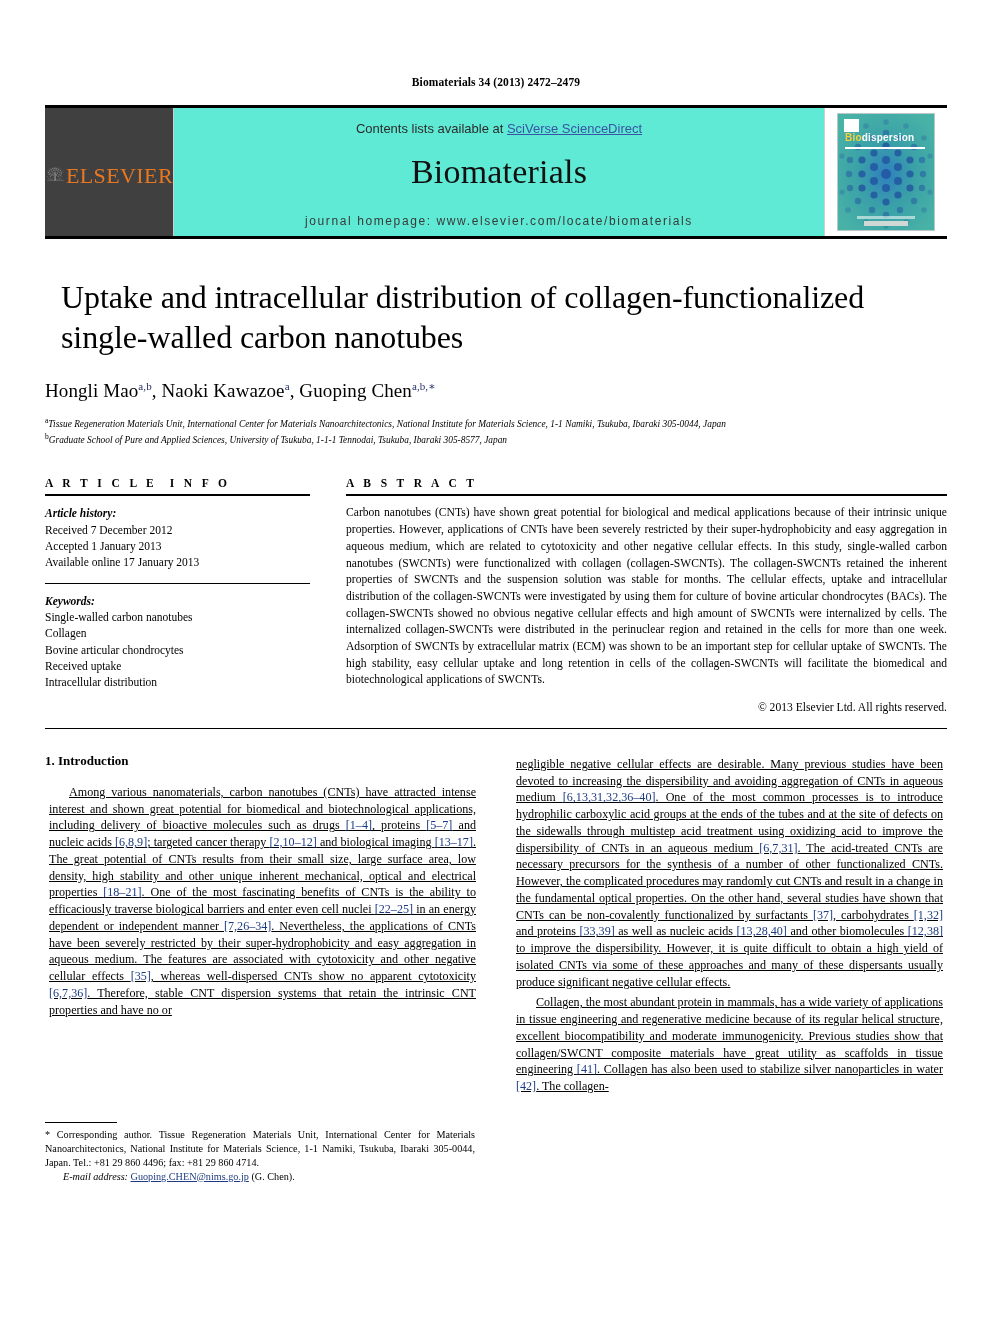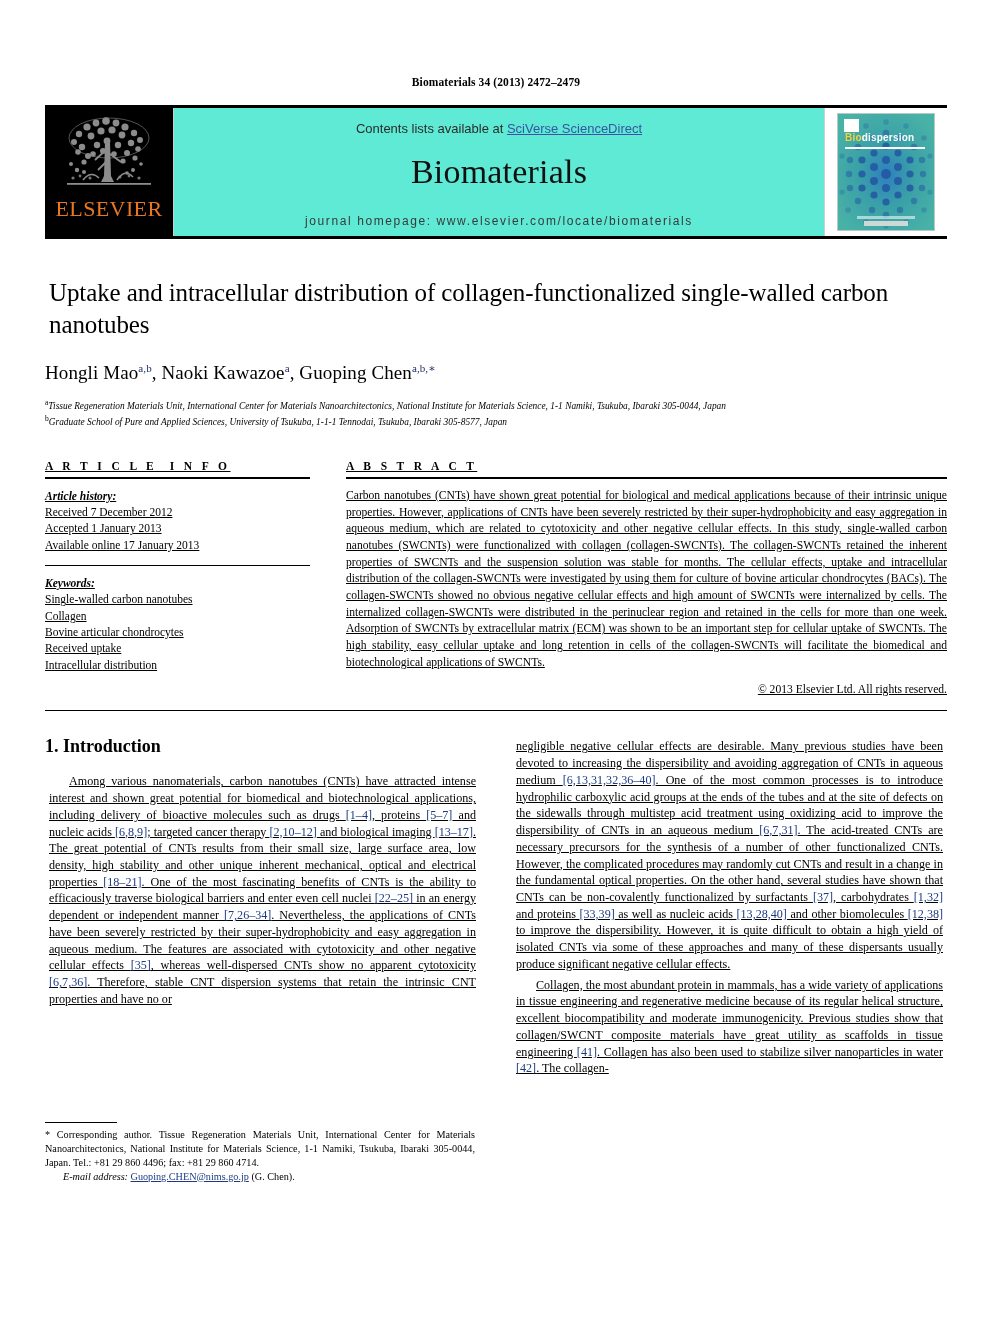--- a/index.html
+++ b/index.html
@@ -40,24 +40,24 @@
     height: 128px;
     display: flex;
     align-items: stretch;
     position: relative;
   }
   .elsevier-logo {
     width: 128px;
     flex: 0 0 128px;
     padding-top: 6px;
     display: flex;
-    flex-direction: column;
+    flex-direction: row;
     align-items: center;
     justify-content: flex-start;
-    background: #000000;
+    background: #404040;
   }
   .elsevier-tree {
     width: 104px;
     height: 82px;
   }
   .elsevier-word {
     font-family: "Liberation Serif", serif;
     color: #E87722;
     font-size: 22px;
     letter-spacing: 0.4px;
@@ -169,24 +169,24 @@
     width: 58px;
     height: 3px;
     background: rgba(255,255,255,0.55);
     z-index: 4;
   }
 
   
   .title-block { margin-top: 38px; }
   .article-title {
     font-family: "Liberation Serif", serif;
-    font-size: 25px;
+    font-size: 32px;
     line-height: 1.26;
     font-weight: normal;
-    margin: 4px;
+    margin: 16px;
     letter-spacing: -0.1px;
   }
   .authors {
     font-size: 19px;
     margin-top: 22px;
     letter-spacing: 0.1px;
   }
   .authors sup {
     font-size: 11px;
     color: #24306b;
@@ -202,21 +202,20 @@
     font-style: normal;
     font-size: 7.5px;
     vertical-align: super;
   }
 
   
   .info-abstract {
     margin-top: 30px;
     display: flex;
     gap: 36px;
-    text-decoration: underline;
   }
   .col-info { flex: 0 0 265px; }
   .col-abstract { flex: 1 1 auto; }
   .section-head {
     font-family: "Liberation Serif", serif;
     font-weight: bold;
     font-size: 11.5px;
     letter-spacing: 3.4px;
   }
   .head-rule {
@@ -260,21 +259,21 @@
     position: relative;
   }
   .bcol {
     flex: 1 1 0;
     font-size: 12.1px;
     line-height: 1.385;
     text-align: justify;
   }
   .sec-title {
     font-weight: bold;
-    font-size: 18px;
+    font-size: 13px;
     margin: 0 0 14px 0;
   }
   .bcol p { margin: 4px; text-indent: 20px; text-decoration: underline; }
   .ref { color: #1c3a82; }
 
   
   .footnote {
     position: absolute;
     left: 45px;
     top: 1122px;

